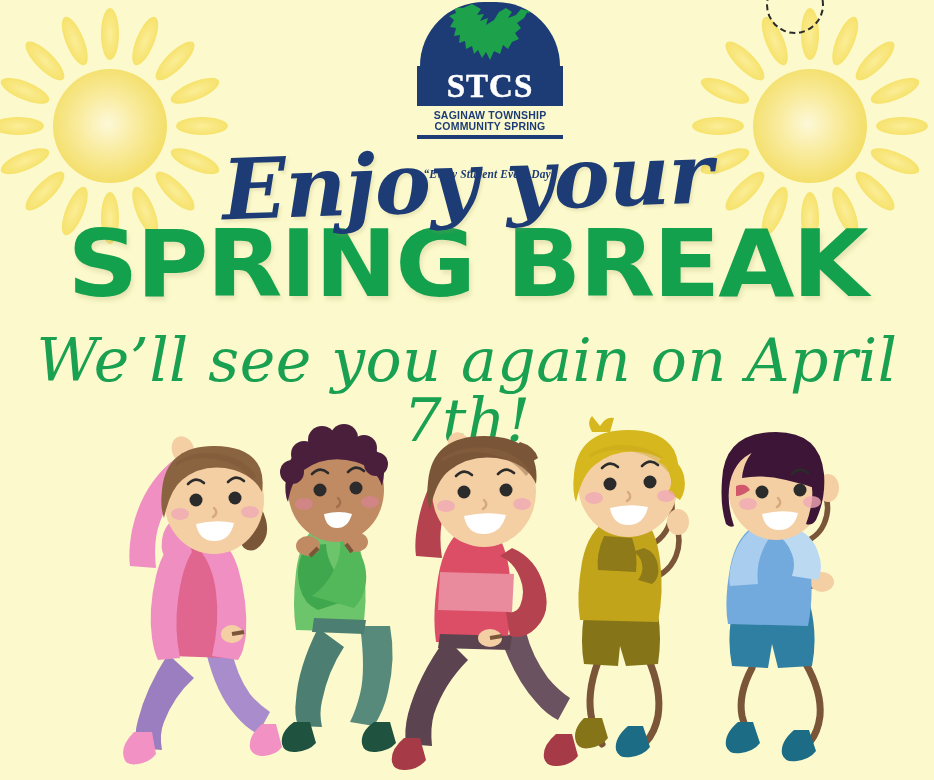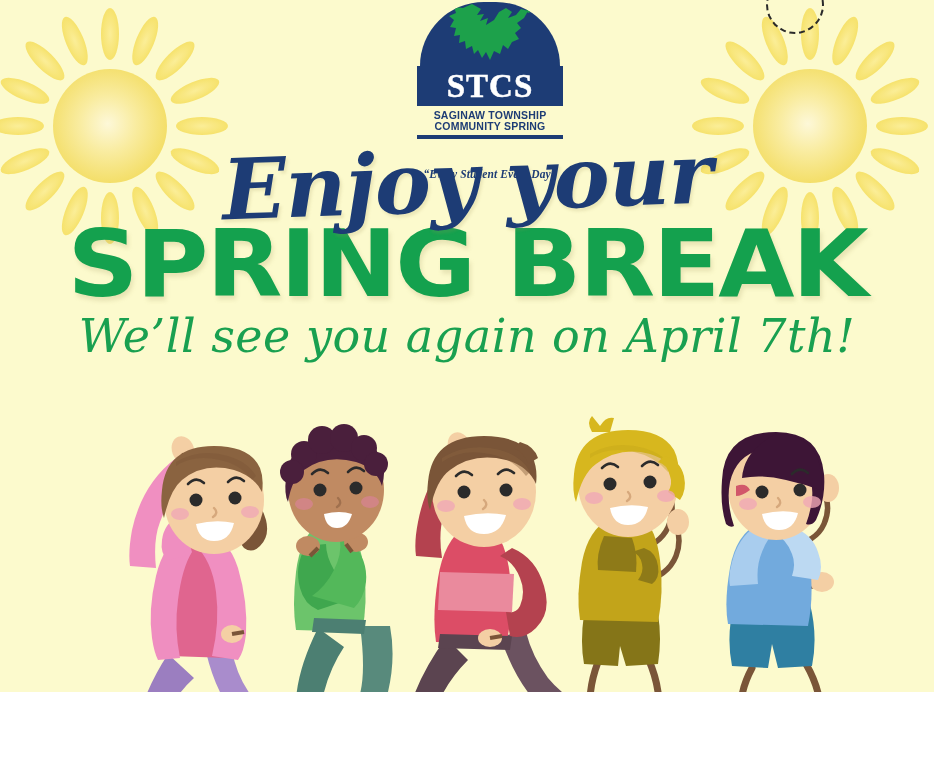--- a/index.html
+++ b/index.html
@@ -6,21 +6,21 @@
     margin: 0;
     padding: 0;
     background: #ffffff;
   }
   body {
     font-family: "Liberation Sans", sans-serif;
   }
   #poster {
     position: relative;
     width: 934px;
-    height: 692px;
+    height: 780px;
     overflow: hidden;
     background: #fcfacd;
   }
 
   
   .sun {
     position: absolute;
     width: 240px;
     height: 240px;
   }
@@ -129,27 +129,27 @@
     font-size: 93px;
     line-height: 1;
     letter-spacing: -2px;
     transform: scaleX(1.06);
     text-shadow: 2px 4px 4px rgba(160,150,90,0.22);
     z-index: 4;
   }
   .subline {
     position: absolute;
     left: 0;
-    top: 313px;
+    top: 330px;
     width: 934px;
     text-align: center;
     color: #19a050;
     font-family: "DejaVu Serif", serif;
     font-style: italic;
-    font-size: 46px;
+    font-size: 60px;
     line-height: 1;
     letter-spacing: 0.5px;
   }
 
   
   .kids {
     position: absolute;
     left: 0;
     top: 396px;
     width: 934px;

